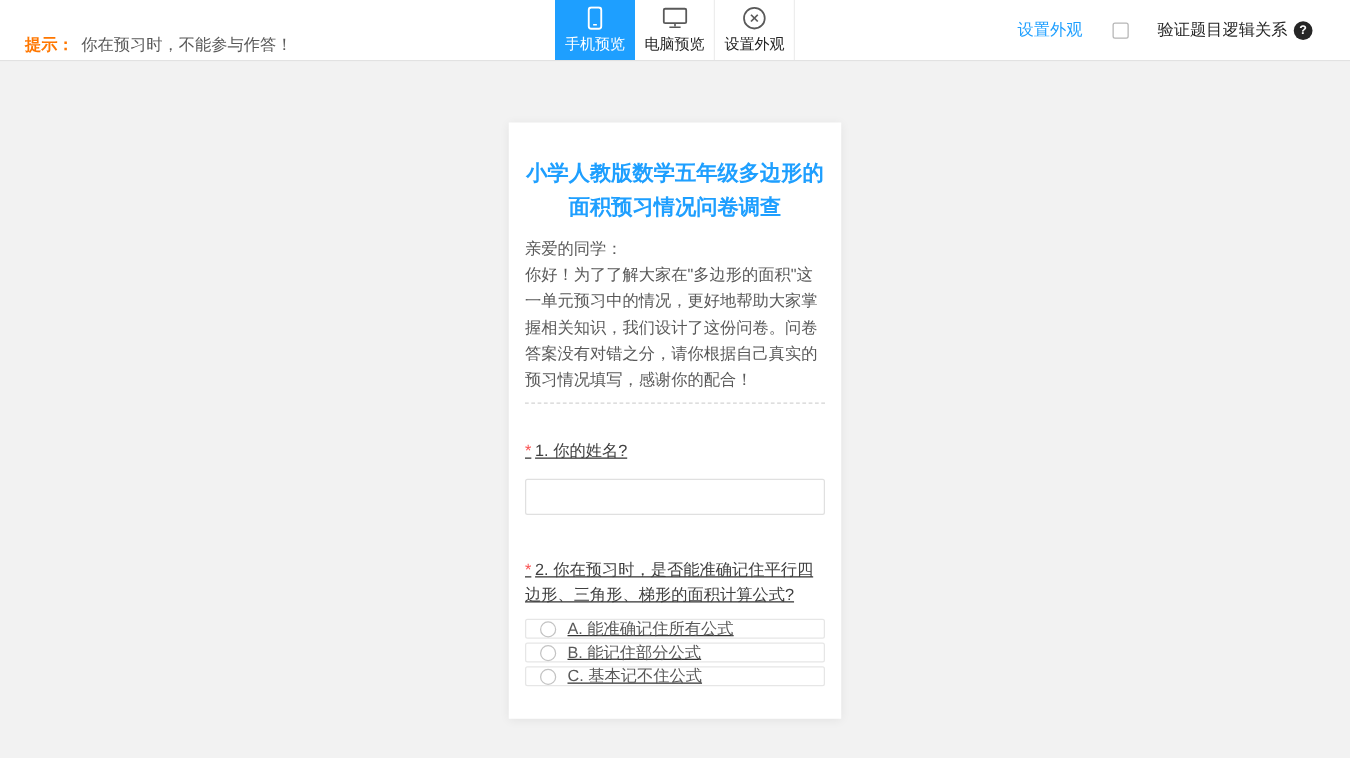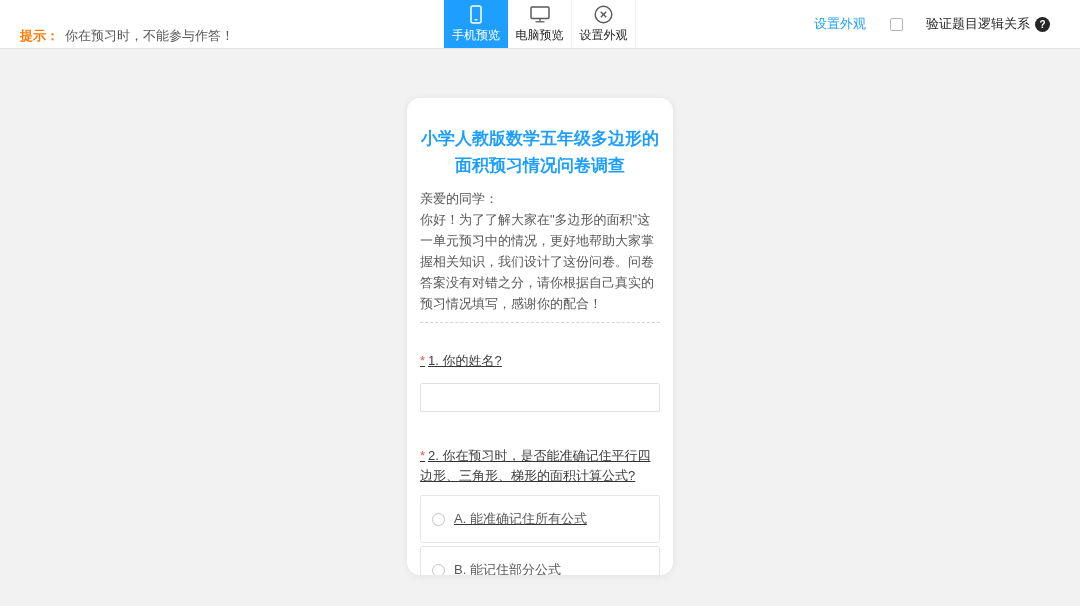--- a/index.html
+++ b/index.html
@@ -102,21 +102,20 @@
   .phone-card {
     width: 266px;
     height: 477px;
     margin: 0 auto;
     position: relative;
     top: 49px;
     background: #ffffff;
     box-shadow: 0 1px 8px rgba(0,0,0,0.07);
     padding: 0 13px;
     overflow: hidden;
-    border-radius: 13px;
   }
   .survey-title {
     margin-top: 27px;
     font-size: 17px;
     line-height: 27px;
     font-weight: bold;
     color: #1e9fff;
     text-align: center;
   }
   .intro {
@@ -145,21 +144,21 @@
     border: 1px solid #e0e0e0;
     border-radius: 2px;
     outline: none;
     font-size: 13px;
     padding: 0 8px;
     color: #404040;
     background: #fff;
   }
   .options { margin-top: 9px; }
   .option {
-    height: 48px;
+    height: 16px;
     border: 1px solid #e6e6e6;
     border-radius: 2px;
     margin-bottom: 3px;
     display: flex;
     align-items: center;
     padding-left: 11px;
     cursor: pointer;
     background: #fff;
   }
   .radio {

